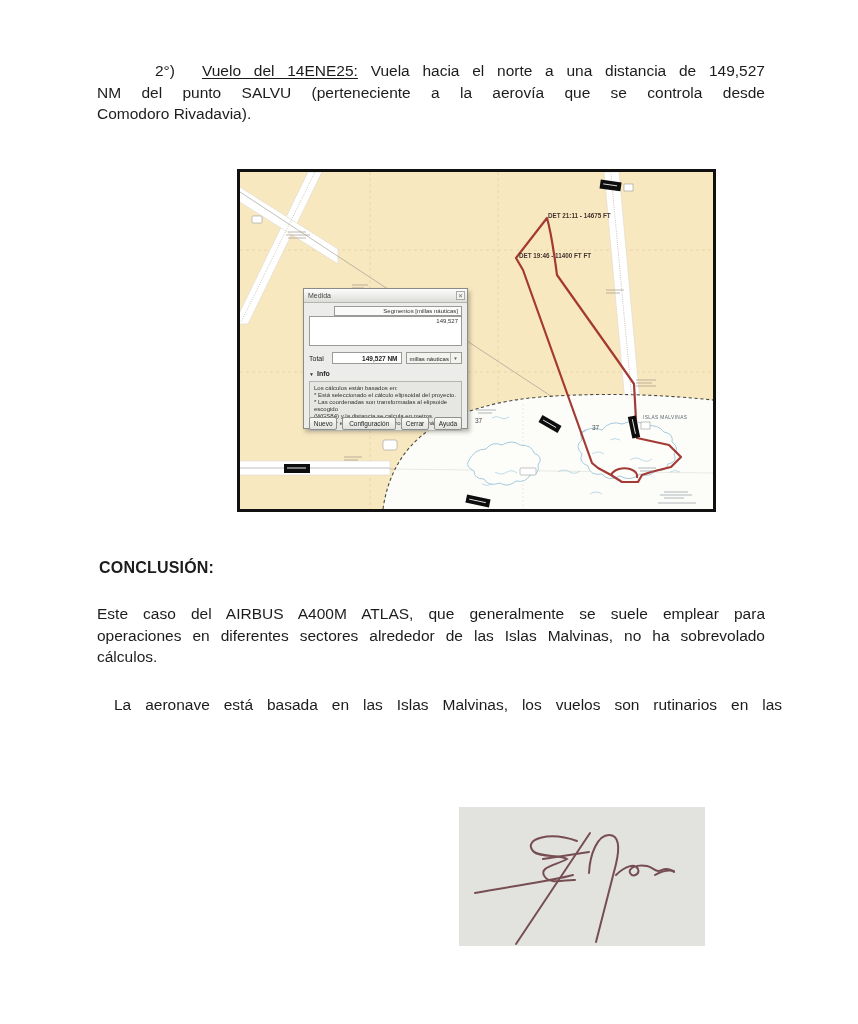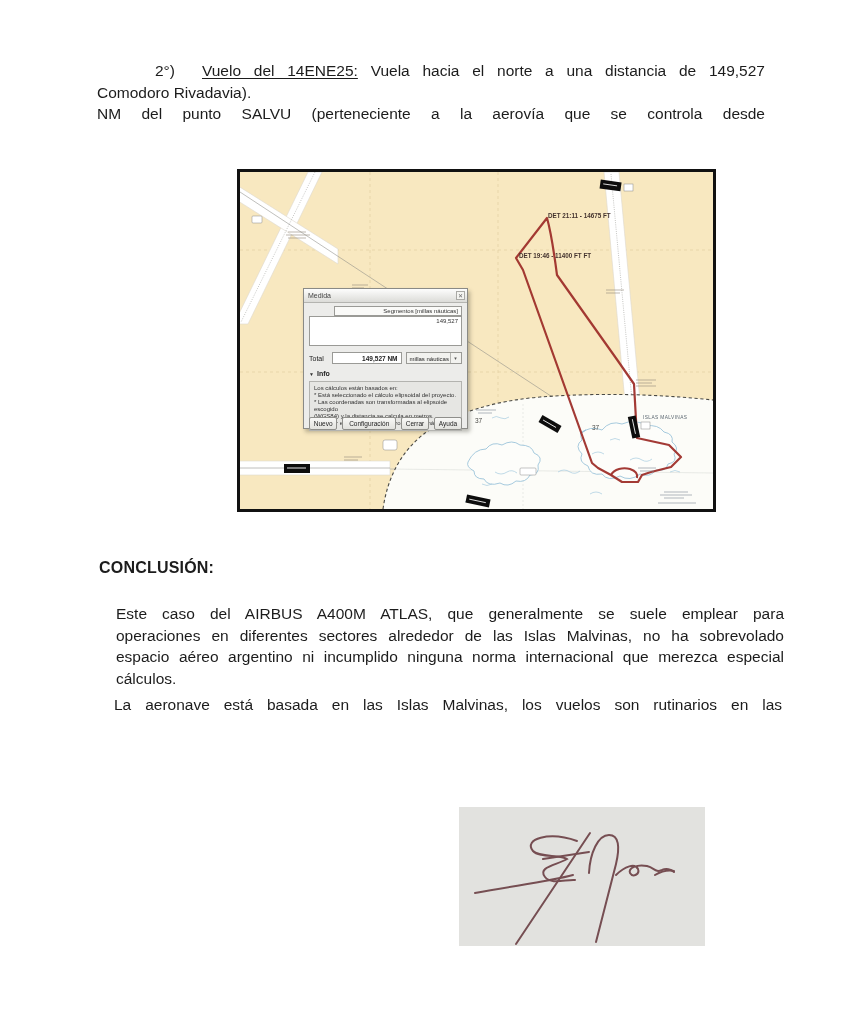--- a/index.html
+++ b/index.html
@@ -8,21 +8,21 @@
 
   
   .para{position:absolute;left:97px;width:668px;font-size:15.5px;line-height:21.5px;color:#1c1c1c;}
   .jline{text-align:justify;text-align-last:justify;}
   .jline.last{text-align-last:left;}
   .flight{top:60px;}
   .indent{display:inline-block;width:58px;}
   .tabgap{display:inline-block;width:27px;}
   .utitle{text-decoration:underline;text-underline-offset:2px;}
   .heading{position:absolute;left:99px;top:559px;font-size:16px;font-weight:bold;letter-spacing:.2px;}
-  .p1{top:603px;margin-left:19px;}
+  .p1{top:603px;}
   .p2{top:694px;margin-left:17px;}
 
   
   .map-figure{position:absolute;left:237px;top:169px;width:473px;height:337px;
               border:3px solid #111;background:#f8e8c0;}
   .map-figure svg{position:absolute;left:0;top:0;}
 
   
   .dlg{position:absolute;left:63px;top:116px;width:165px;height:141px;background:#ececea;
        border:1px solid #8a8a86;box-shadow:2px 3px 4px rgba(60,60,50,.35);
@@ -60,22 +60,22 @@
   .names{position:absolute;left:368px;top:941px;width:400px;text-align:center;
          font-size:15.5px;line-height:23px;color:#222;}
 </style>
 </head>
 <body>
 
 <div class="page">
 
   <div class="para flight">
     <div class="jline"><span class="indent"></span><span>2°)</span><span class="tabgap"></span><span class="utitle">Vuelo del 14ENE25:</span><span> </span><span>Vuela hacia el norte a una distancia de 149,527</span></div>
+    <div class="jline">NM del punto SALVU (perteneciente a la aerovía que se controla desde</div>
     <div class="jline last">Comodoro Rivadavia).</div>
-    <div class="jline">NM del punto SALVU (perteneciente a la aerovía que se controla desde</div>
   </div>
 
   <div class="map-figure">
     <svg width="473" height="337" viewBox="0 0 473 337">
 
       <rect x="0" y="0" width="473" height="337" fill="#f8e8c0"></rect>
 
       <g stroke="#dcc99c" stroke-width="0.7" stroke-dasharray="3,3" opacity="0.8">
         <line x1="130" y1="0" x2="130" y2="337"></line>
         <line x1="258" y1="0" x2="258" y2="337"></line>
@@ -243,21 +243,20 @@
         </div>
       </div>
     </div>
   </div>
 
   <div class="heading">CONCLUSIÓN:</div>
 
   <div class="para p1">
     <div class="jline">Este caso del AIRBUS A400M ATLAS, que generalmente se suele emplear para</div>
     <div class="jline">operaciones en diferentes sectores alrededor de las Islas Malvinas, no ha sobrevolado</div>
-    <div class="jline">espacio aéreo argentino ni incumplido ninguna norma internacional que merezca especial</div>
     <div class="jline last">cálculos.</div>
   </div>
 
   <div class="para p2">
     <div class="jline">La aeronave está basada en las Islas Malvinas, los vuelos son rutinarios en las</div>
   </div>
 
   <div class="sig-box">
     <svg width="246" height="139" viewBox="0 0 246 139">
       <g fill="none" stroke="#6d4247" stroke-width="2" stroke-linecap="round" opacity="0.92">

